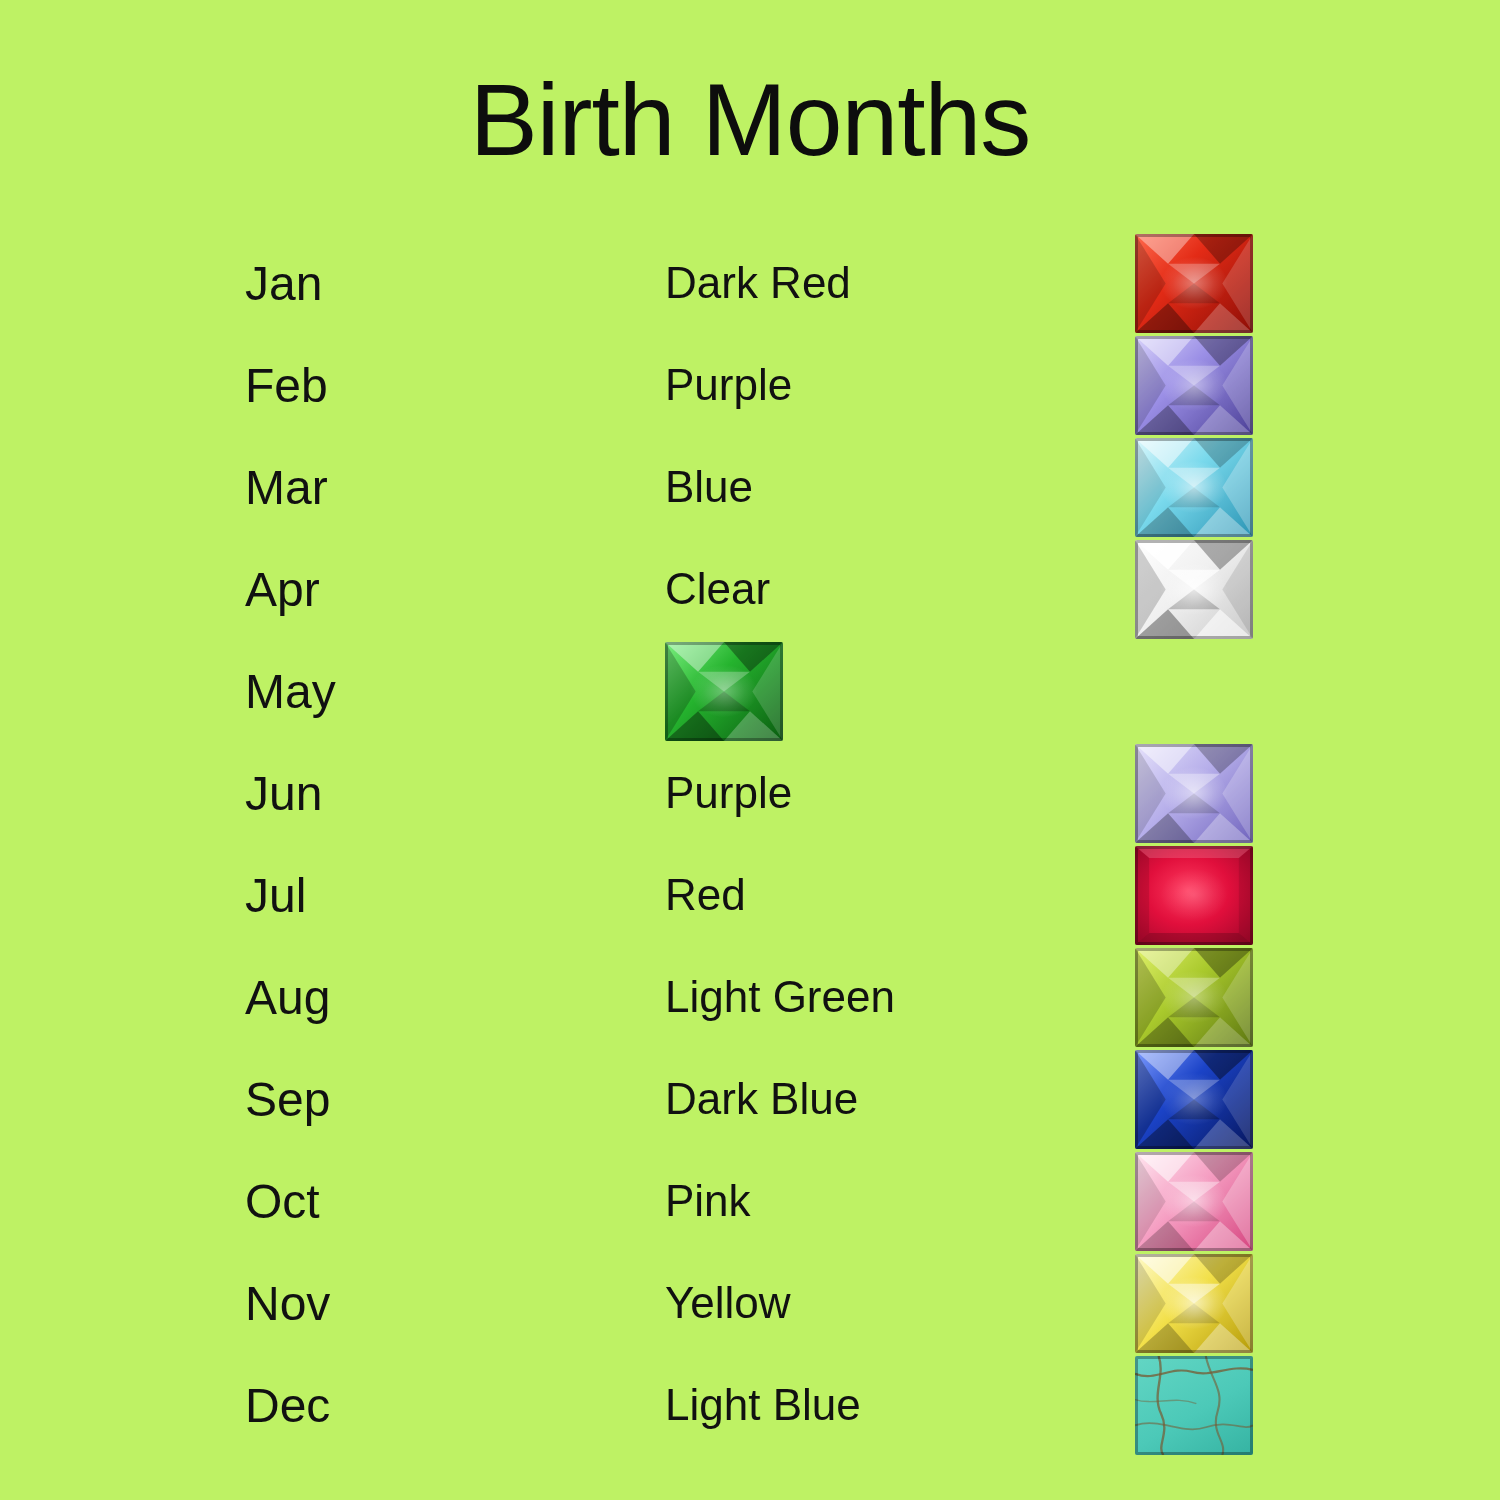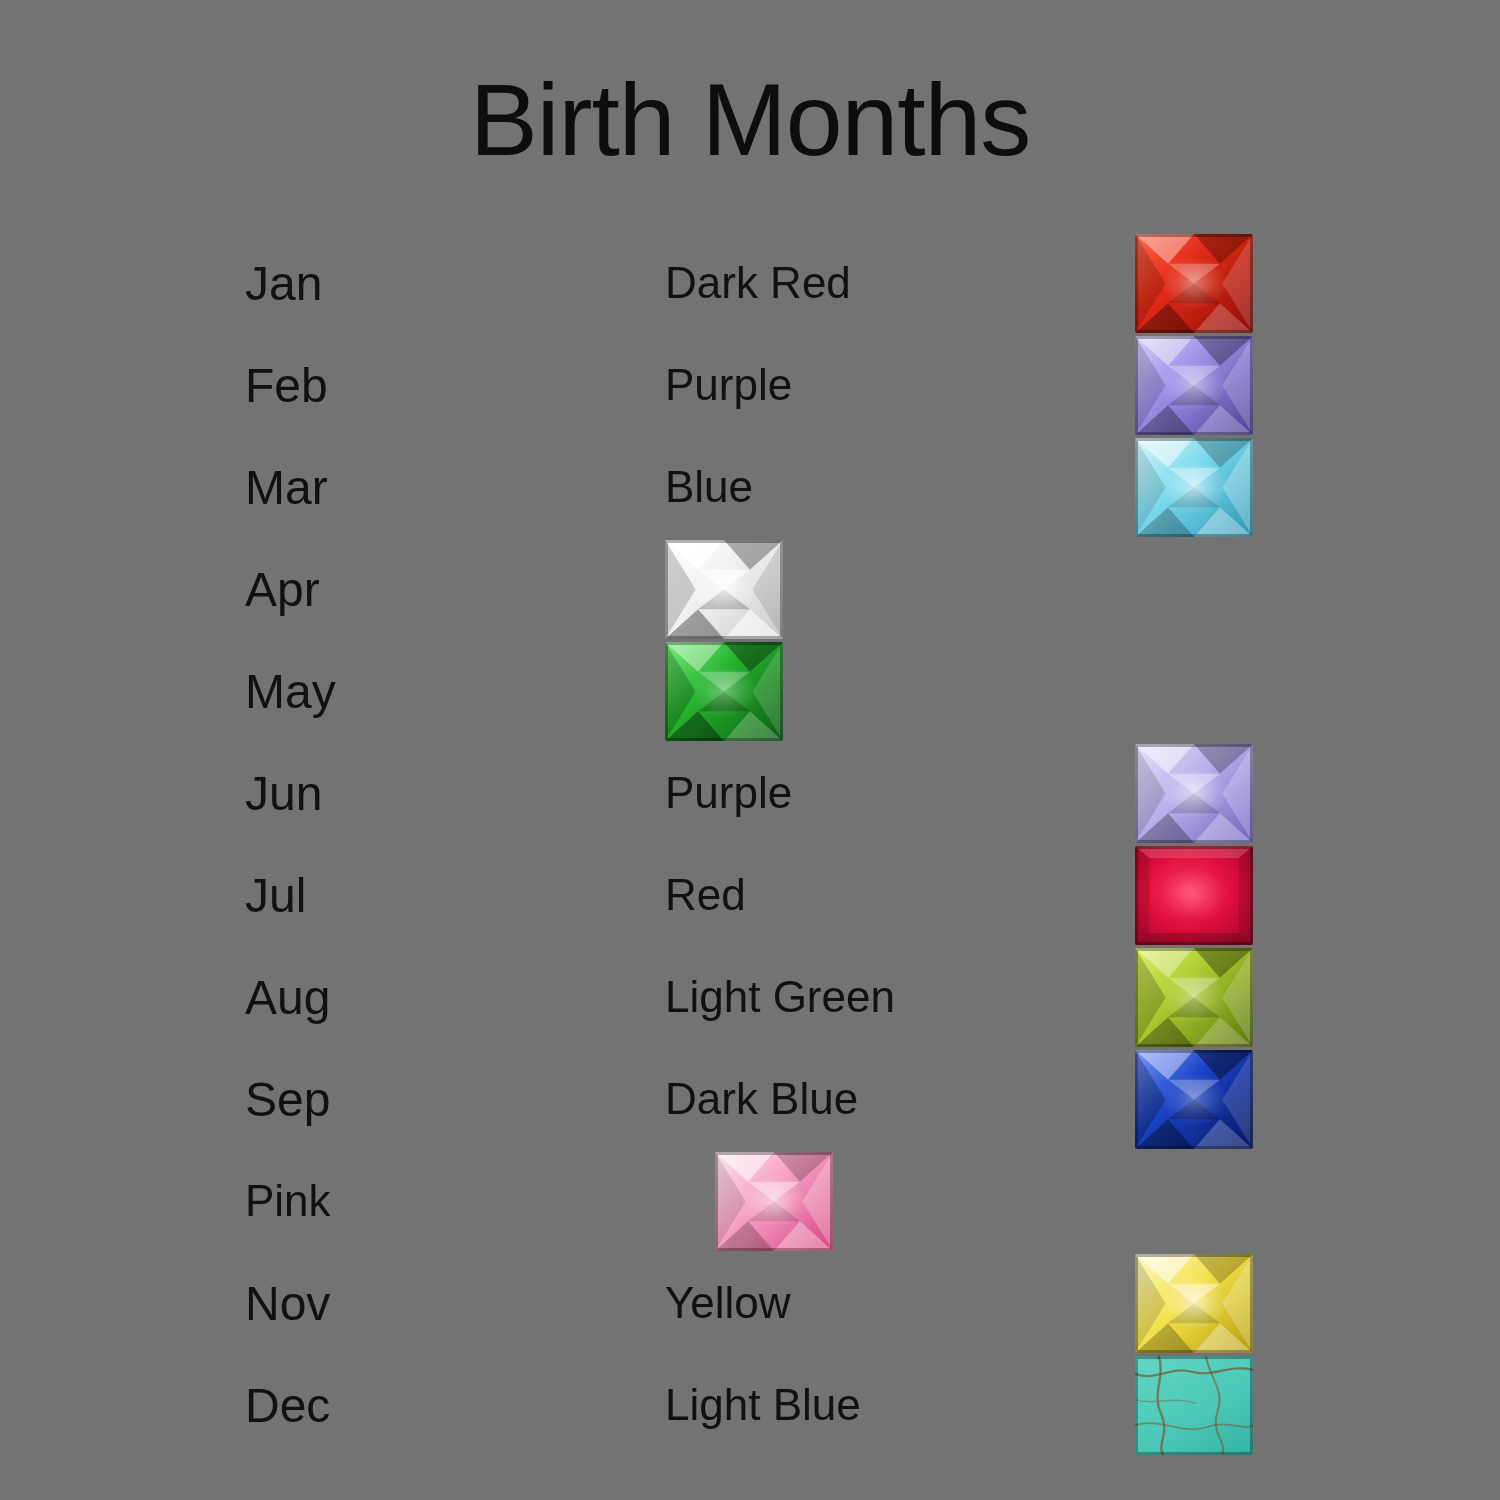--- a/index.html
+++ b/index.html
@@ -11,21 +11,21 @@
     width: 1500px;
     height: 1500px;
     font-family: "Liberation Sans", sans-serif;
     color: #111111;
     overflow: hidden;
   }
   .page {
     position: relative;
     width: 1500px;
     height: 1500px;
-    background: #737373;
+    background: #bef264;
   }
   .title {
     position: absolute;
     top: 62px;
     left: 0;
     width: 1500px;
     text-align: center;
     font-size: 102px;
     font-weight: 400;
     letter-spacing: -1px;
@@ -159,20 +159,21 @@
             <polygon points="28,70 72,70 50,50" fill="rgba(0,0,0,0.14)"></polygon>
           </svg>
           <div class="glow" style="opacity:.65"></div>
           <div class="edge"></div>
         </div>
       </div>
     </div>
 
     <div class="row">
       <div class="cell-month">Apr</div>
+      <div class="cell-color">Clear</div>
       <div class="cell-gem">
         <div class="gem">
           <div class="base" style="background:linear-gradient(135deg,#ffffff 0%,#f0f0f0 45%,#c9c9c9 100%)"></div>
           <svg class="facet-svg" viewBox="0 0 100 100" preserveAspectRatio="none">
             <polygon points="0,0 50,0 28,30" fill="rgba(255,255,255,0.85)"></polygon>
             <polygon points="50,0 100,0 72,30" fill="rgba(0,0,0,0.30)"></polygon>
             <polygon points="0,100 50,100 28,70" fill="rgba(0,0,0,0.34)"></polygon>
             <polygon points="50,100 100,100 72,70" fill="rgba(255,255,255,0.6)"></polygon>
             <polygon points="0,0 0,100 26,50" fill="rgba(0,0,0,0.18)"></polygon>
             <polygon points="100,0 100,100 74,50" fill="rgba(0,0,0,0.10)"></polygon>
@@ -284,20 +285,21 @@
             <polygon points="28,30 72,30 50,50" fill="rgba(255,255,255,0.26)"></polygon>
             <polygon points="28,70 72,70 50,50" fill="rgba(0,0,0,0.26)"></polygon>
           </svg>
           <div class="glow" style="opacity:.35"></div>
           <div class="edge"></div>
         </div>
       </div>
     </div>
 
     <div class="row">
+      <div class="cell-month">Oct</div>
       <div class="cell-color">Pink</div>
       <div class="cell-gem">
         <div class="gem">
           <div class="base" style="background:linear-gradient(135deg,#ffe6f0 0%,#f59ec2 45%,#d6447f 100%)"></div>
           <svg class="facet-svg" viewBox="0 0 100 100" preserveAspectRatio="none">
             <polygon points="0,0 50,0 28,30" fill="rgba(255,255,255,0.55)"></polygon>
             <polygon points="50,0 100,0 72,30" fill="rgba(0,0,0,0.20)"></polygon>
             <polygon points="0,100 50,100 28,70" fill="rgba(0,0,0,0.22)"></polygon>
             <polygon points="50,100 100,100 72,70" fill="rgba(255,255,255,0.34)"></polygon>
             <polygon points="0,0 0,100 26,50" fill="rgba(0,0,0,0.12)"></polygon>

